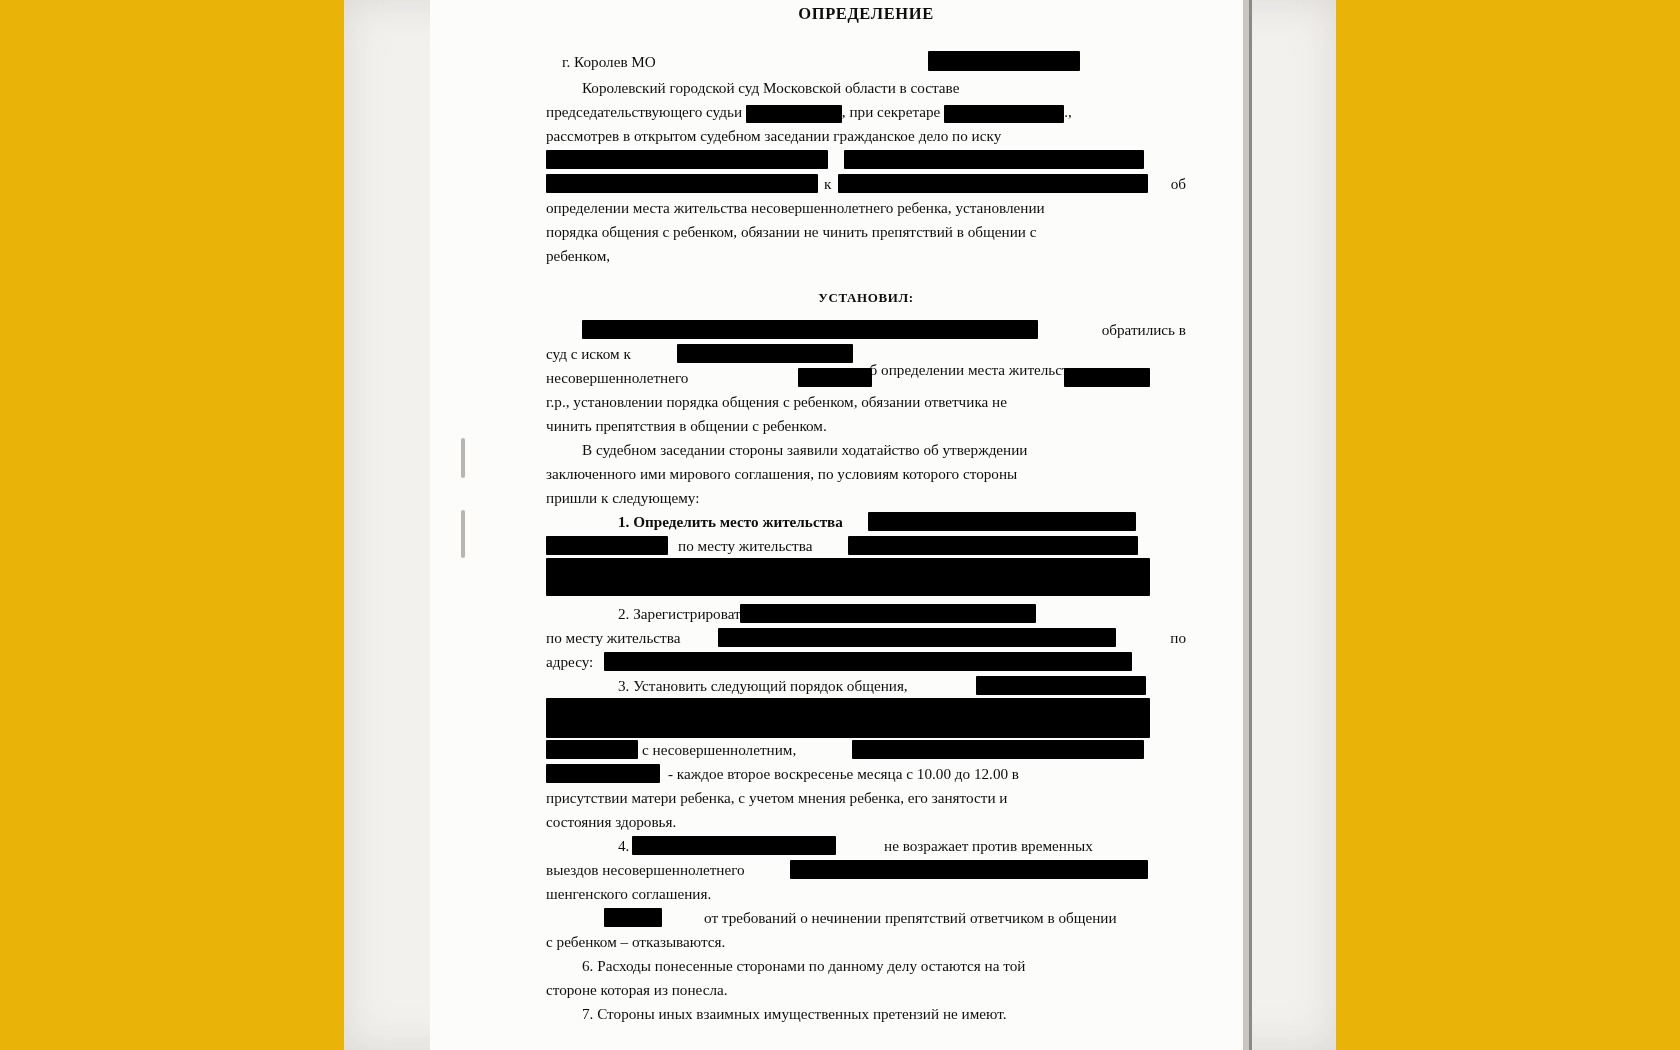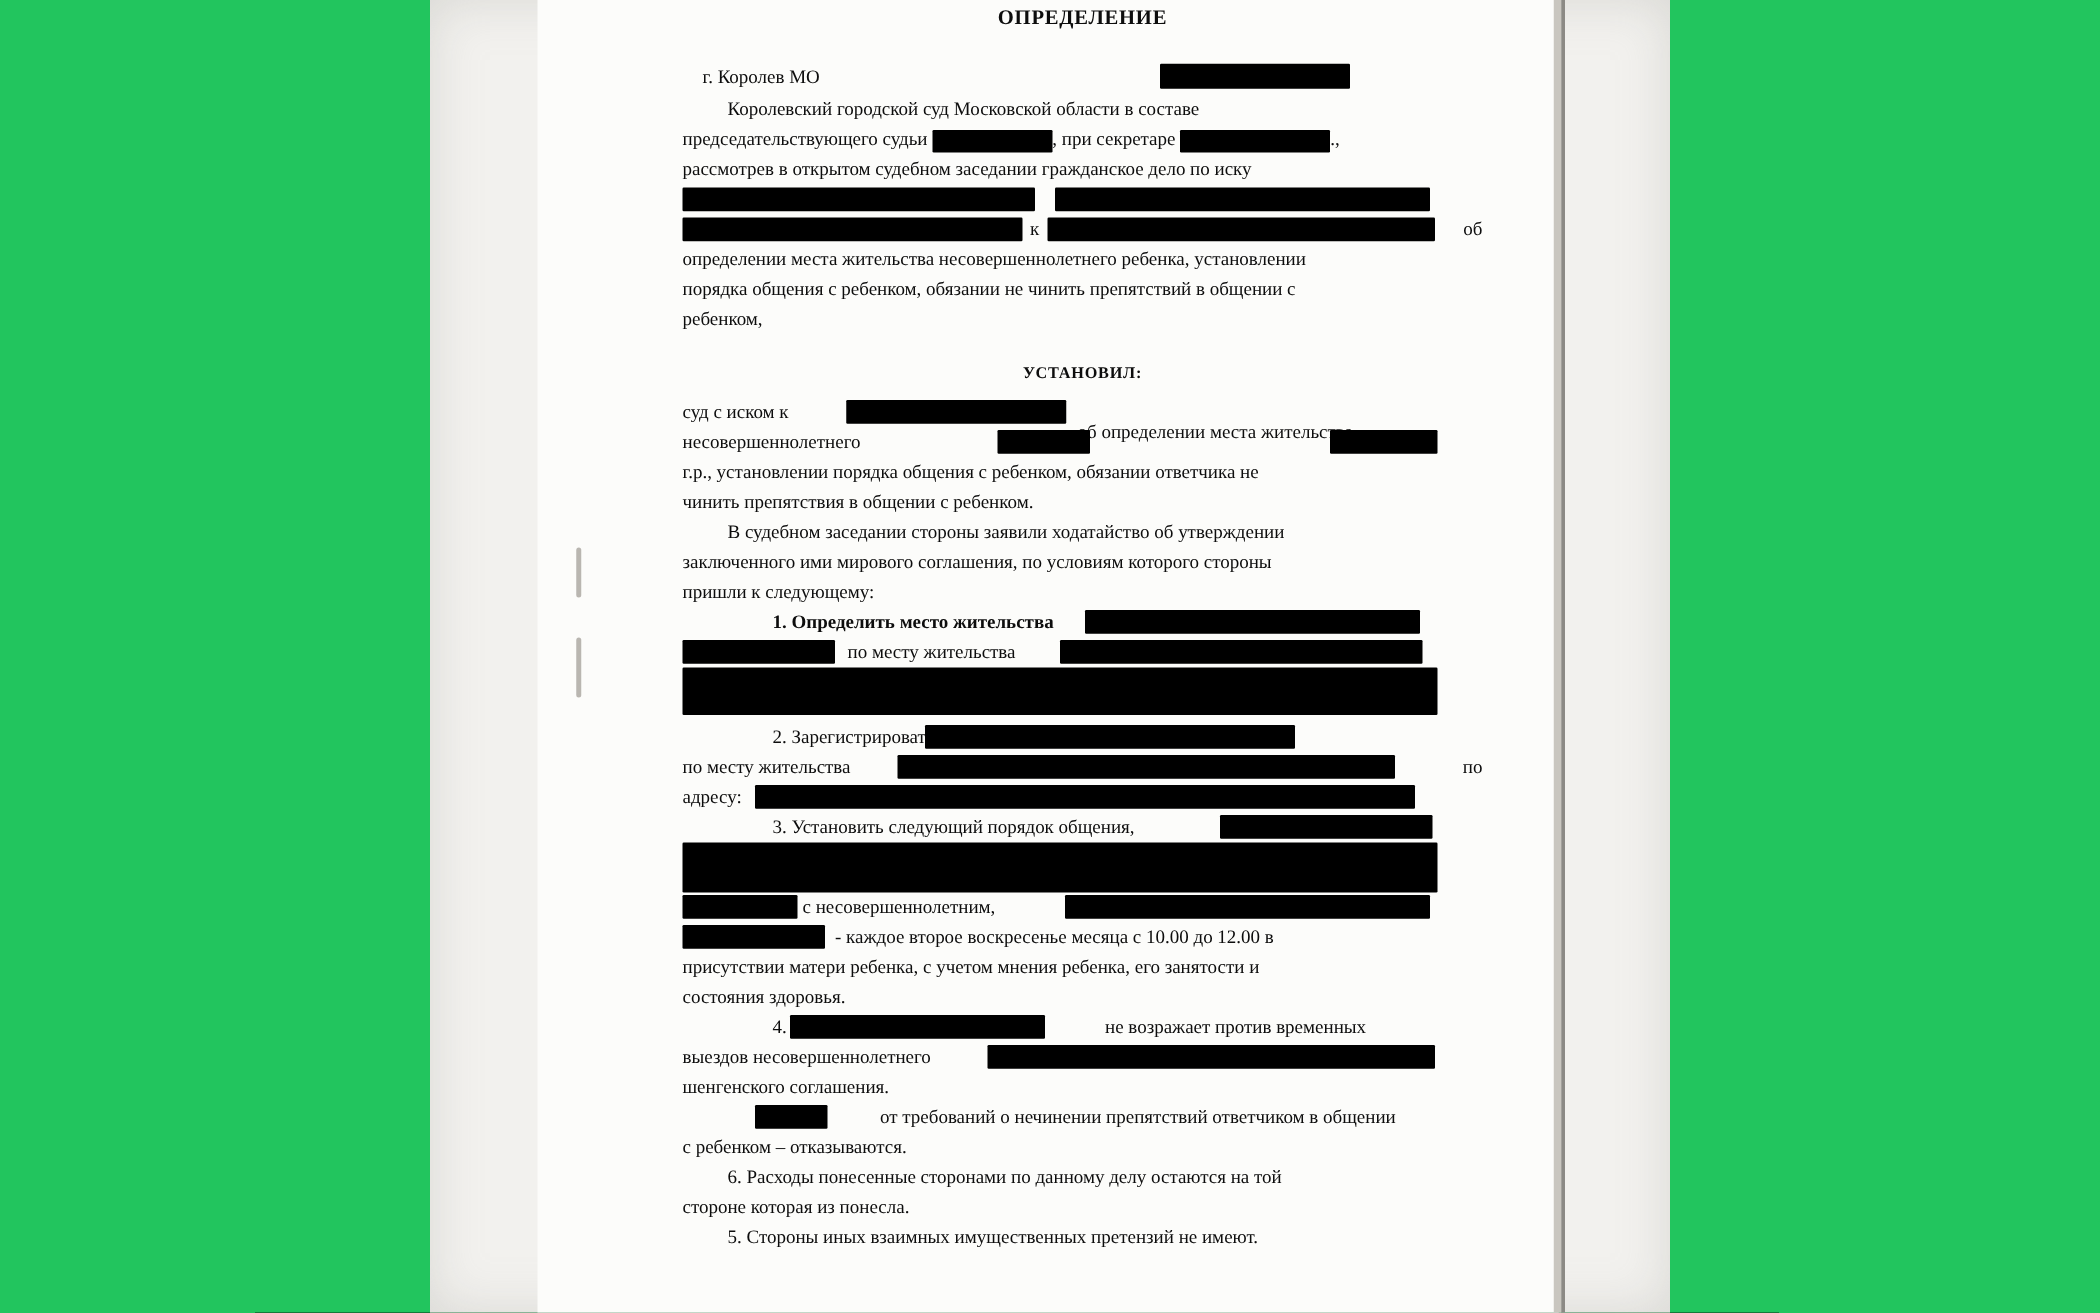--- a/index.html
+++ b/index.html
@@ -10,21 +10,21 @@
   body {
     width: 1680px;
     height: 1050px;
     overflow: hidden;
     font-family: "Liberation Serif", serif;
   }
   .screen {
     position: relative;
     width: 1680px;
     height: 1050px;
-    background: #22c55e;
+    background: #eab308;
   }
   
   .page-scan {
     position: absolute;
     left: 344px;
     top: 0;
     width: 992px;
     height: 1050px;
     background: #f2f1ee;
     box-shadow: inset 0 0 40px rgba(170,168,162,0.35);
@@ -160,20 +160,24 @@
       <span class="red" style="width:310px;height:19px;position:absolute;left:292px;top:2px;"></span>
       <span style="position:absolute;right:0;top:0;">об</span>
     </p>
     <p class="flush">определении места жительства несовершеннолетнего ребенка, установлении</p>
     <p class="flush">порядка общения с ребенком, обязании не чинить препятствий в общении с</p>
     <p class="flush">ребенком,</p>
 
     <div class="section-title">УСТАНОВИЛ:</div>
 
     <p class="flush" style="height:24px;position:relative;">
+      <span class="red" style="width:456px;height:19px;position:absolute;left:36px;top:2px;"></span>
+      <span style="position:absolute;right:0;top:0;">обратились в</span>
+    </p>
+    <p class="flush" style="height:24px;position:relative;">
       <span style="position:absolute;left:0;top:0;">суд с иском к</span>
       <span class="red" style="width:176px;height:19px;position:absolute;left:131px;top:2px;"></span>
       <span style="position:absolute;left:316px;top:16px;">об определении места жительства</span>
     </p>
     <p class="flush" style="height:24px;position:relative;">
       <span style="position:absolute;left:0;top:0;">несовершеннолетнего</span>
       <span class="red" style="width:74px;height:19px;position:absolute;left:252px;top:2px;"></span>
       <span class="red" style="width:86px;height:19px;position:absolute;left:518px;top:2px;"></span>
     </p>
     <p class="flush">г.р.,  установлении порядка общения с ребенком, обязании ответчика не</p>
@@ -239,16 +243,16 @@
     <p class="list-item" style="height:24px;position:relative;">
       <span style="position:absolute;left:36px;top:0;">5.</span>
       <span class="red" style="width:58px;height:19px;position:absolute;left:58px;top:2px;"></span>
       <span style="position:absolute;left:122px;top:0;">от требований о нечинении препятствий ответчиком в общении</span>
     </p>
     <p class="flush">с ребенком – отказываются.</p>
 
     <p class="list-item">6. Расходы понесенные сторонами по данному делу остаются на той</p>
     <p class="flush">стороне которая из понесла.</p>
 
-    <p class="list-item">5. Стороны иных взаимных имущественных претензий не имеют.</p>
+    <p class="list-item">7. Стороны иных взаимных имущественных претензий не имеют.</p>
 
   </div>
 </div>
 
 </body></html>

